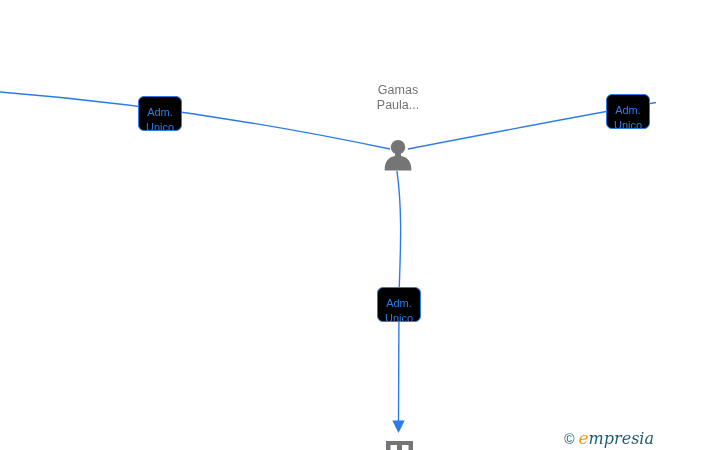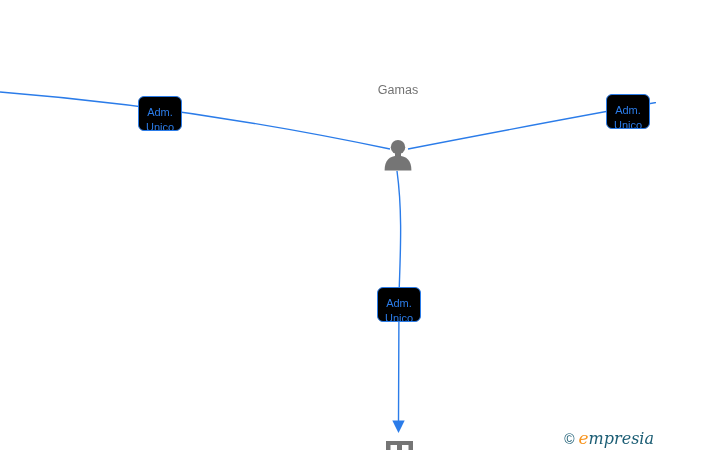--- a/index.html
+++ b/index.html
@@ -100,20 +100,21 @@
 
   <svg class="edges-layer" viewBox="0 0 728 450" xmlns="http://www.w3.org/2000/svg">
     <path class="edge" d="M 0 92 Q 190 107 390 149"></path>
     <path class="edge" d="M 728 90 Q 610 110 408 149"></path>
     <path class="edge" d="M 397 171 C 403 215 400 258 399 296 L 398.5 421"></path>
     <path class="arrowhead" d="M 398.5 433 L 392.3 420.5 L 404.7 420.5 Z"></path>
   </svg>
 
   <div class="node-title">
     <div>Gamas</div>
+    <div>Paula...</div>
   </div>
 
   <div class="person-node">
     <svg width="32" height="32" viewBox="0 0 32 32" xmlns="http://www.w3.org/2000/svg">
       <g fill="#757575">
         <circle cx="16" cy="8.2" r="7.2"></circle>
         <rect x="13" y="11" width="6" height="7"></rect>
         <path d="M16 16.8 C 7.2 16.8 2.6 21.8 2.6 31.5 L 29.4 31.5 C 29.4 21.8 24.8 16.8 16 16.8 Z"></path>
       </g>
     </svg>

